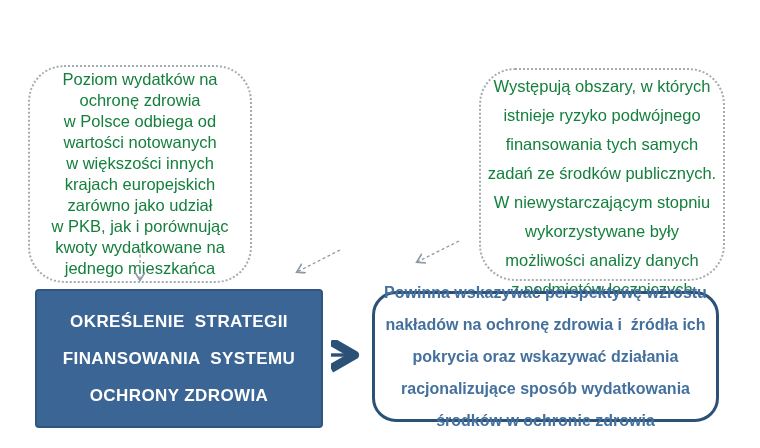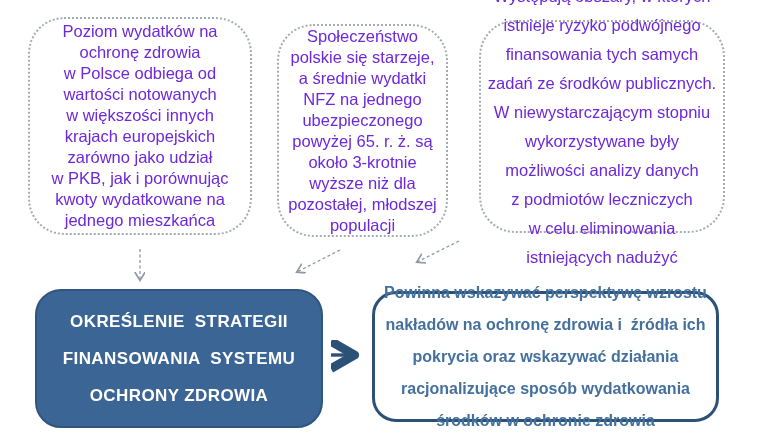--- a/index.html
+++ b/index.html
@@ -11,39 +11,40 @@
     font-family: "Liberation Sans", sans-serif;
     overflow: hidden;
   }
   .dashed-box {
     position: absolute;
     box-sizing: border-box;
     border: 2px dotted #a4acb3;
     border-radius: 36px;
     background: #ffffff;
     display: flex;
-    align-items: center;
+    align-items: flex-start;
     justify-content: center;
     text-align: center;
-    color: #6d28d9;
+    color: #15803d;
     font-size: 16.5px;
     line-height: 21px;
     padding: 2px 4px;
+    margin-top: 48px;
   }
   .dashed-box .txt { white-space: pre-line; }
   #cause1 { left: 28px;  top: 17px; width: 224px; height: 218px; }
   #cause2 { left: 277px; top: 24px; width: 171px; height: 213px; }
   #cause3 { left: 479px; top: 20px; width: 246px; height: 213px; line-height: 29px; }
   .strategy-box {
     position: absolute;
     left: 35px; top: 289px; width: 288px; height: 139px;
     box-sizing: border-box;
     background: #3a6594;
     border: 2px solid #30567f;
-    border-radius: 26px;
+    border-radius: 4px;
     display: flex;
     align-items: center;
     justify-content: center;
     text-align: center;
     color: #ffffff;
     font-weight: bold;
     font-size: 17px;
     line-height: 37px;
     letter-spacing: 0.4px;
   }
@@ -82,32 +83,20 @@
 w Polsce odbiega od
 wartości notowanych
 w większości innych
 krajach europejskich
 zarówno jako udział
 w PKB, jak i porównując
 kwoty wydatkowane na
 jednego mieszkańca</span>
   </div>
 
-  <div class="dashed-box" id="cause2">
-    <span class="txt">Społeczeństwo
-polskie się starzeje,
-a średnie wydatki
-NFZ na jednego
-ubezpieczonego
-powyżej 65. r. ż. są
-około 3-krotnie
-wyższe niż dla
-pozostałej, młodszej
-populacji</span>
-  </div>
 
   <div class="dashed-box" id="cause3">
     <span class="txt">Występują obszary, w których
 istnieje ryzyko podwójnego
 finansowania tych samych
 zadań ze środków publicznych.
 W niewystarczającym stopniu
 wykorzystywane były
 możliwości analizy danych
 z podmiotów leczniczych

